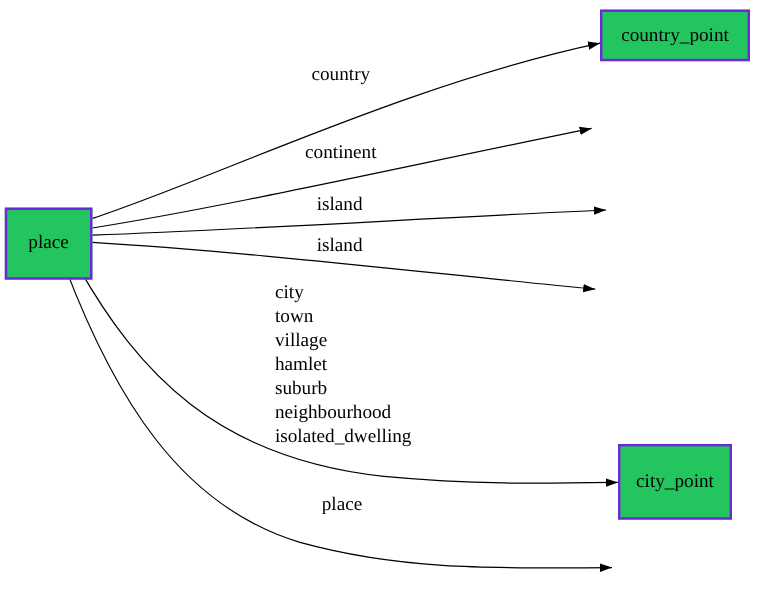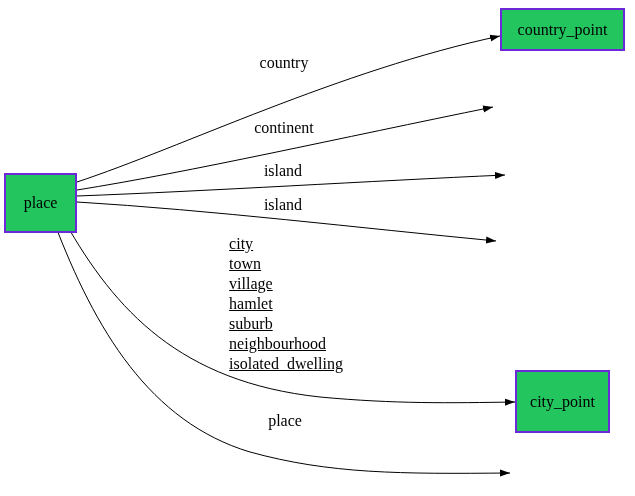--- a/index.html
+++ b/index.html
@@ -25,21 +25,20 @@
   .elabel{
     position:absolute;
     transform:translateX(-50%);
     font-size:16px;
     line-height:18px;
     white-space:nowrap;
   }
   .elabel.multi{
     white-space:pre-line;
     line-height:20px;
-    text-decoration:underline;
   }
 </style>
 </head>
 <body>
 
 <div id="canvas">
 
   <svg id="edges" viewBox="0 0 635 496" width="635" height="496">
     <defs>
       <marker id="arrow" markerWidth="11" markerHeight="8" refX="10" refY="4" orient="auto">

